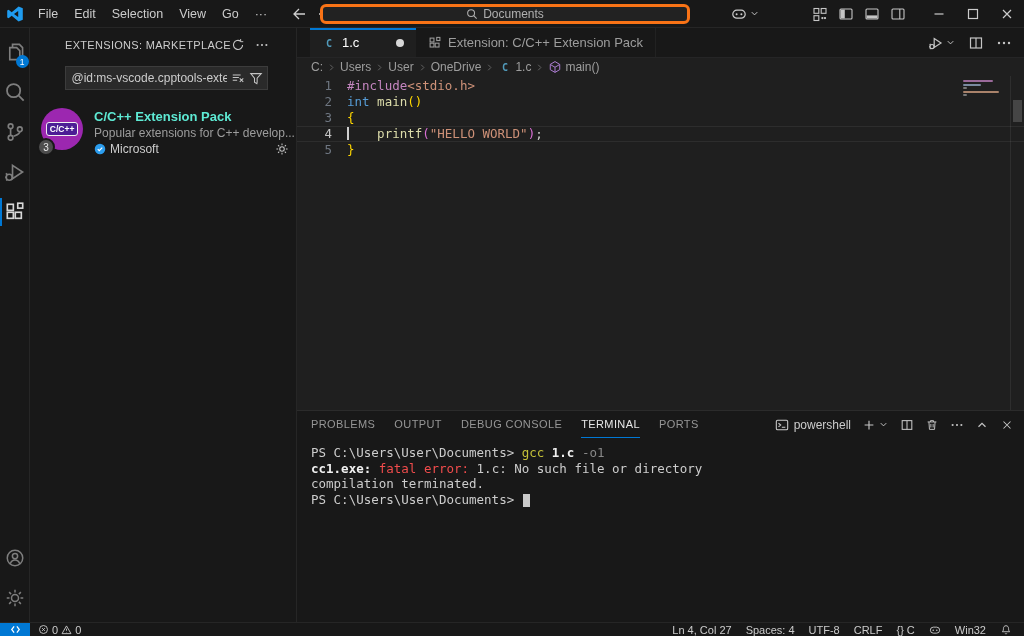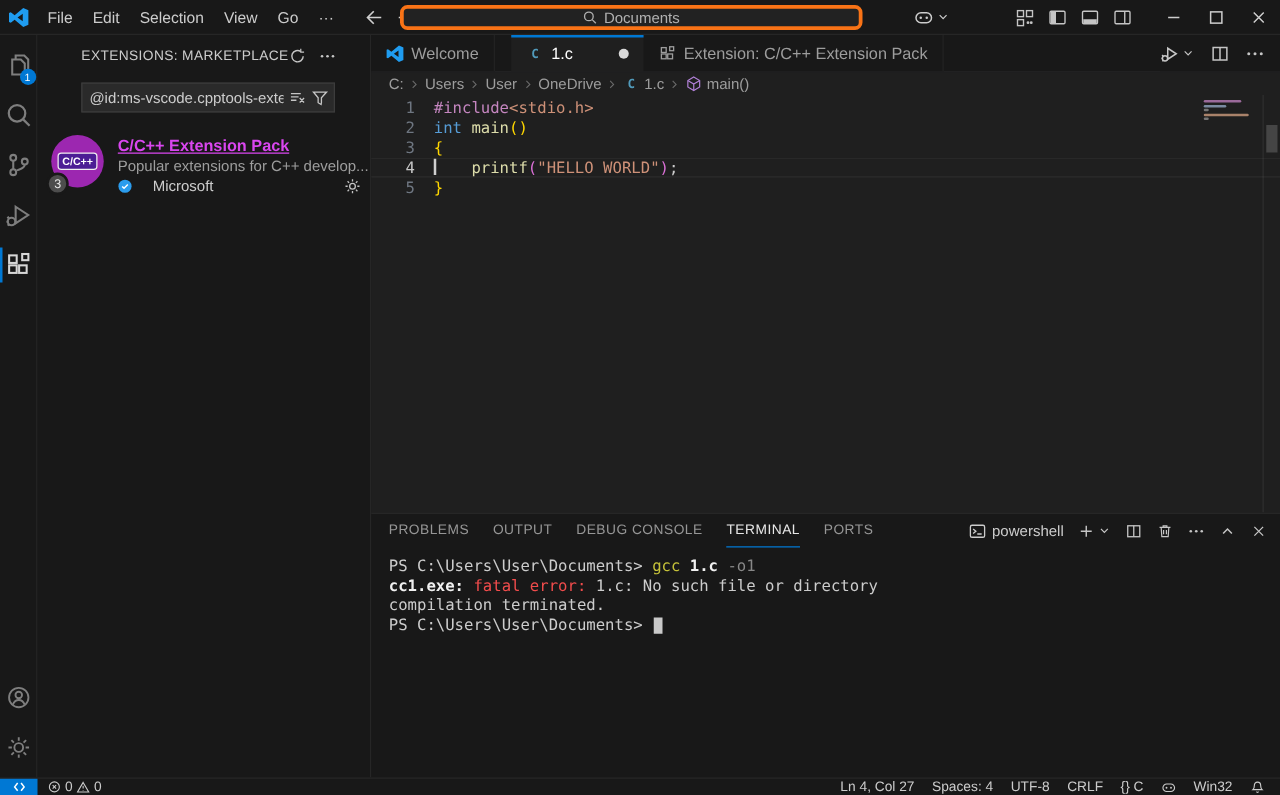--- a/index.html
+++ b/index.html
@@ -41,23 +41,23 @@
   .sb-title{font-size:11px;color:#cccccc;letter-spacing:.3px;}
   .sb-head-actions{margin-left:auto;display:flex;gap:10px;color:#c5c5c5;}
   .sb-searchrow{margin:4px 12px 10px 18px;height:24px;background:#2a2a2a;border:1px solid #3c3c3c;display:flex;align-items:center;padding:0 4px 0 6px;}
   .sb-searchrow input{flex:1;min-width:0;background:transparent;border:0;outline:0;color:#cccccc;font-size:12px;font-family:"Liberation Sans",sans-serif;}
   .sb-searchrow .icon{color:#c5c5c5;margin-left:4px;}
   .ext-card{display:flex;padding:8px 10px 8px 20px;gap:11px;}
   .ext-icon{width:42px;height:42px;border-radius:50%;background:#9C27B0;position:relative;flex:0 0 42px;display:flex;align-items:center;justify-content:center;}
   .ext-icon-label{background:#4c1d95;border:1px solid #f0f0f0;border-radius:3px;color:#fff;font-size:8.5px;font-weight:bold;padding:1px 3px;font-family:"Liberation Sans",sans-serif;}
   .ext-count-badge{position:absolute;left:-4px;bottom:-6px;width:18px;height:18px;border-radius:50%;background:#4d4d4d;color:#e8e8e8;font-size:10px;display:flex;align-items:center;justify-content:center;border:2px solid #181818;}
   .ext-meta{flex:1;min-width:0;display:flex;flex-direction:column;gap:2px;padding-top:1px;}
-  .ext-name{color:#d946ef;font-size:13px;font-weight:bold;white-space:nowrap;overflow:hidden;text-decoration:underline;}
+  .ext-name{color:#5eead4;font-size:13px;font-weight:bold;white-space:nowrap;overflow:hidden;}
   .ext-desc{color:#9d9d9d;font-size:12px;white-space:nowrap;overflow:hidden;text-overflow:ellipsis;}
-  .ext-pubrow{display:flex;align-items:center;gap:16px;color:#cccccc;font-size:12px;}
+  .ext-pubrow{display:flex;align-items:center;gap:4px;color:#cccccc;font-size:12px;}
   .ext-pubrow .gear{margin-left:auto;margin-right:6px;color:#c5c5c5;}
 
   
   .editor-area{flex:1;min-width:0;display:flex;flex-direction:column;background:#1f1f1f;}
   .tabbar{height:30px;flex:0 0 30px;background:#181818;display:flex;align-items:stretch;border-bottom:1px solid #252526;}
   .tab{display:flex;align-items:center;gap:6px;padding:0 12px;font-size:13px;color:#9d9d9d;background:#181818;border-right:1px solid #222;position:relative;white-space:nowrap;}
   .tab.active{background:#1f1f1f;color:#ffffff;margin-left:13px;border-right:0;min-width:106px;}
   .tab.active::before{content:"";position:absolute;top:0;left:0;right:0;height:1.5px;background:#0078D4;}
   .tab-dot{width:8px;height:8px;border-radius:50%;background:#d8d8d8;margin-left:auto;}
   .editor-actions{margin-left:auto;display:flex;align-items:center;gap:12px;color:#c5c5c5;padding-right:12px;background:#181818;}
@@ -325,28 +325,20 @@
                 </svg>
               </span>
           </div>
         </div>
       </div>
     </div>
 
     <div class="editor-area">
       <div class="tabbar">
         <div id="tabs" style="display:flex;align-items:stretch;">
-            <div class="tab">
-              <span class="icon i14">
-                <svg viewBox="0 0 16 16">
-                  <path fill="#1F9CF0" d="M11.6.4 4.7 6.2 1.6 3.8l-1.4.6v7.2l1.4.6 3.1-2.4 6.9 5.8 4.2-1.8V2.2L11.6.4zM11.2 11 7 8l4.2-3v6z"></path>
-                </svg>
-              </span>
-              <span>Welcome</span>
-            </div>
             <div class="tab active">
               <span class="icon i14">
                 <svg viewBox="0 0 16 16">
                   <text x="8" y="12.2" text-anchor="middle" font-size="11.5" font-weight="bold" fill="#519ABA" font-family="DejaVu Sans Mono,monospace">C</text>
                 </svg>
               </span>
               <span>1.c</span>
               <span class="tab-dot"></span>
             </div>
             <div class="tab">

